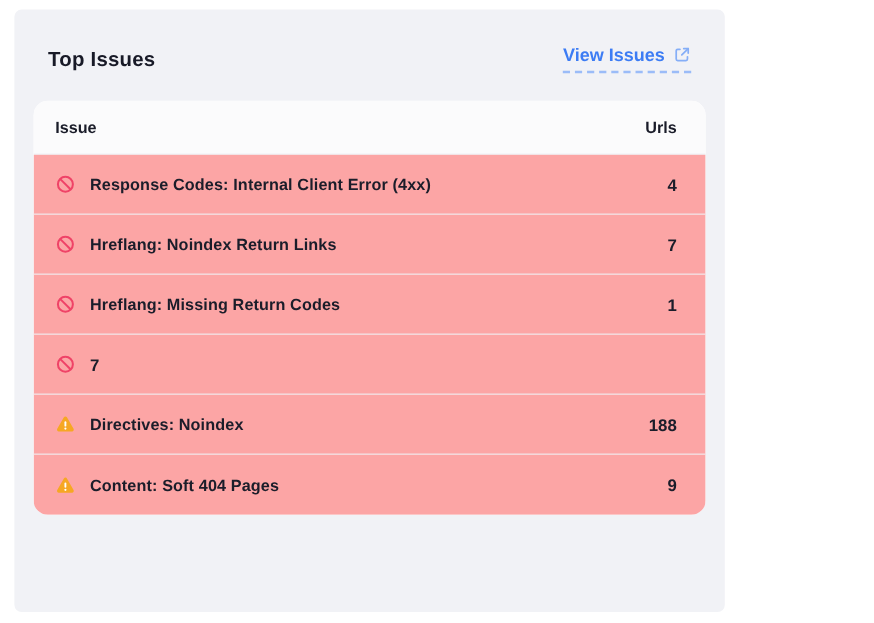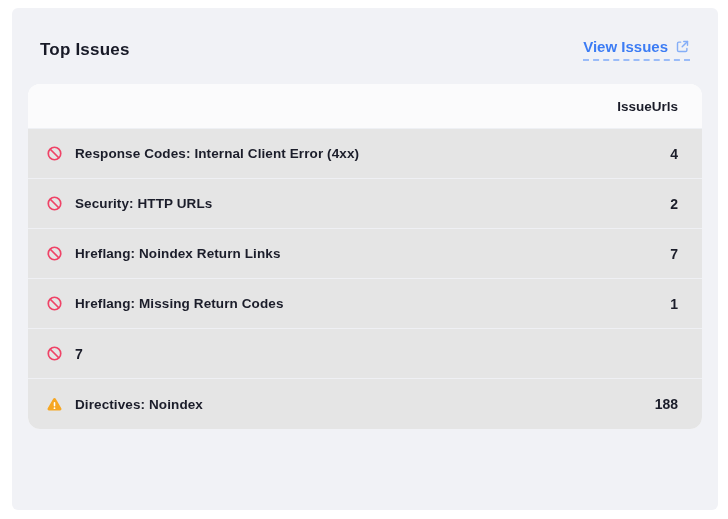--- a/index.html
+++ b/index.html
@@ -5,75 +5,74 @@
   * { margin: 0; padding: 0; box-sizing: border-box; }
   html, body {
     width: 728px; height: 519px;
     background: #ffffff;
     font-family: "Liberation Sans", "DejaVu Sans", sans-serif;
     overflow: hidden;
   }
   .card {
     position: absolute;
     left: 12px; top: 8px;
-    width: 706px; height: 502px;
+    width: 592px; height: 502px;
     background: #f1f2f6;
     border-radius: 6px;
   }
   .card-header {
     display: flex;
     align-items: center;
     justify-content: space-between;
     padding: 30px 28px 0 28px;
   }
   .card-title {
     font-size: 17px;
     font-weight: 700;
     color: #181a27;
     letter-spacing: 0.2px;
   }
   .view-link {
     display: inline-flex;
-    align-items: center;
     gap: 7px;
     text-decoration: none;
     font-size: 15px;
     font-weight: 700;
     color: #3c7cf4;
     border-bottom: 2px dashed #9bbcf8;
     padding-bottom: 4px;
     cursor: pointer;
   }
   .ext-icon { display: inline-flex; }
   .ext-icon svg { display: block; }
   .table {
     margin: 23px 16px 0 16px;
     background: #ffffff;
     border-radius: 12px;
     overflow: hidden;
   }
   .t-head {
     display: flex;
     align-items: center;
-    justify-content: flex-end;
+    justify-content: space-between;
     height: 45px;
     padding: 0 24px 0 18px;
     background: #fbfbfc;
     border-bottom: 1px solid #eef0f4;
     font-size: 13.5px;
     font-weight: 700;
     color: #1a1c29;
   }
   .row {
     display: flex;
     align-items: center;
     height: 50px;
     padding: 0 24px 0 18px;
     border-bottom: 1px solid #eff0f4;
-    background: #e5e5e5;
+    background: #fca5a5;
     cursor: pointer;
   }
   .row:last-child { border-bottom: none; }
   .row .sev-icon {
     width: 17px; height: 17px;
     margin-right: 12px;
     flex: 0 0 auto;
     display: none;
   }
   .row.error   .sev-icon.icon-error   { display: inline-flex; }
@@ -132,31 +131,20 @@
     <span class="urls-count">4</span>
   </div>
         <div class="row error">
     <span class="sev-icon icon-error">
       <svg viewBox="0 0 24 24" fill="none">
         <circle cx="12" cy="12" r="8.8" stroke="#ef4367" stroke-width="2.4"></circle>
         <line x1="6" y1="6" x2="18" y2="18" stroke="#ef4367" stroke-width="2.4"></line>
       </svg>
     </span>
 
-    <span class="issue-label">Security: HTTP URLs</span>
-    <span class="urls-count">2</span>
-  </div>
-        <div class="row error">
-    <span class="sev-icon icon-error">
-      <svg viewBox="0 0 24 24" fill="none">
-        <circle cx="12" cy="12" r="8.8" stroke="#ef4367" stroke-width="2.4"></circle>
-        <line x1="6" y1="6" x2="18" y2="18" stroke="#ef4367" stroke-width="2.4"></line>
-      </svg>
-    </span>
-
     <span class="issue-label">Hreflang: Noindex Return Links</span>
     <span class="urls-count">7</span>
   </div>
         <div class="row error">
     <span class="sev-icon icon-error">
       <svg viewBox="0 0 24 24" fill="none">
         <circle cx="12" cy="12" r="8.8" stroke="#ef4367" stroke-width="2.4"></circle>
         <line x1="6" y1="6" x2="18" y2="18" stroke="#ef4367" stroke-width="2.4"></line>
       </svg>
     </span>
@@ -179,16 +167,28 @@
     <span class="sev-icon icon-warning">
       <svg viewBox="0 0 24 24">
         <path d="M10.2 3.9 L2.4 17.4 c-.8 1.4 .2 3.1 1.8 3.1 h15.6 c1.6 0 2.6 -1.7 1.8 -3.1 L13.8 3.9 c-.8 -1.4 -2.8 -1.4 -3.6 0 Z" fill="#f6a723"></path>
         <rect x="10.9" y="8.6" width="2.2" height="6.2" rx="1.1" fill="#ffffff"></rect>
         <circle cx="12" cy="17.2" r="1.3" fill="#ffffff"></circle>
       </svg>
     </span>
     <span class="issue-label">Directives: Noindex</span>
     <span class="urls-count">188</span>
   </div>
+        <div class="row warning">
+
+    <span class="sev-icon icon-warning">
+      <svg viewBox="0 0 24 24">
+        <path d="M10.2 3.9 L2.4 17.4 c-.8 1.4 .2 3.1 1.8 3.1 h15.6 c1.6 0 2.6 -1.7 1.8 -3.1 L13.8 3.9 c-.8 -1.4 -2.8 -1.4 -3.6 0 Z" fill="#f6a723"></path>
+        <rect x="10.9" y="8.6" width="2.2" height="6.2" rx="1.1" fill="#ffffff"></rect>
+        <circle cx="12" cy="17.2" r="1.3" fill="#ffffff"></circle>
+      </svg>
+    </span>
+    <span class="issue-label">Content: Soft 404 Pages</span>
+    <span class="urls-count">9</span>
+  </div>
       </div>
   </div>
 
 </div>
 
 </body></html>

